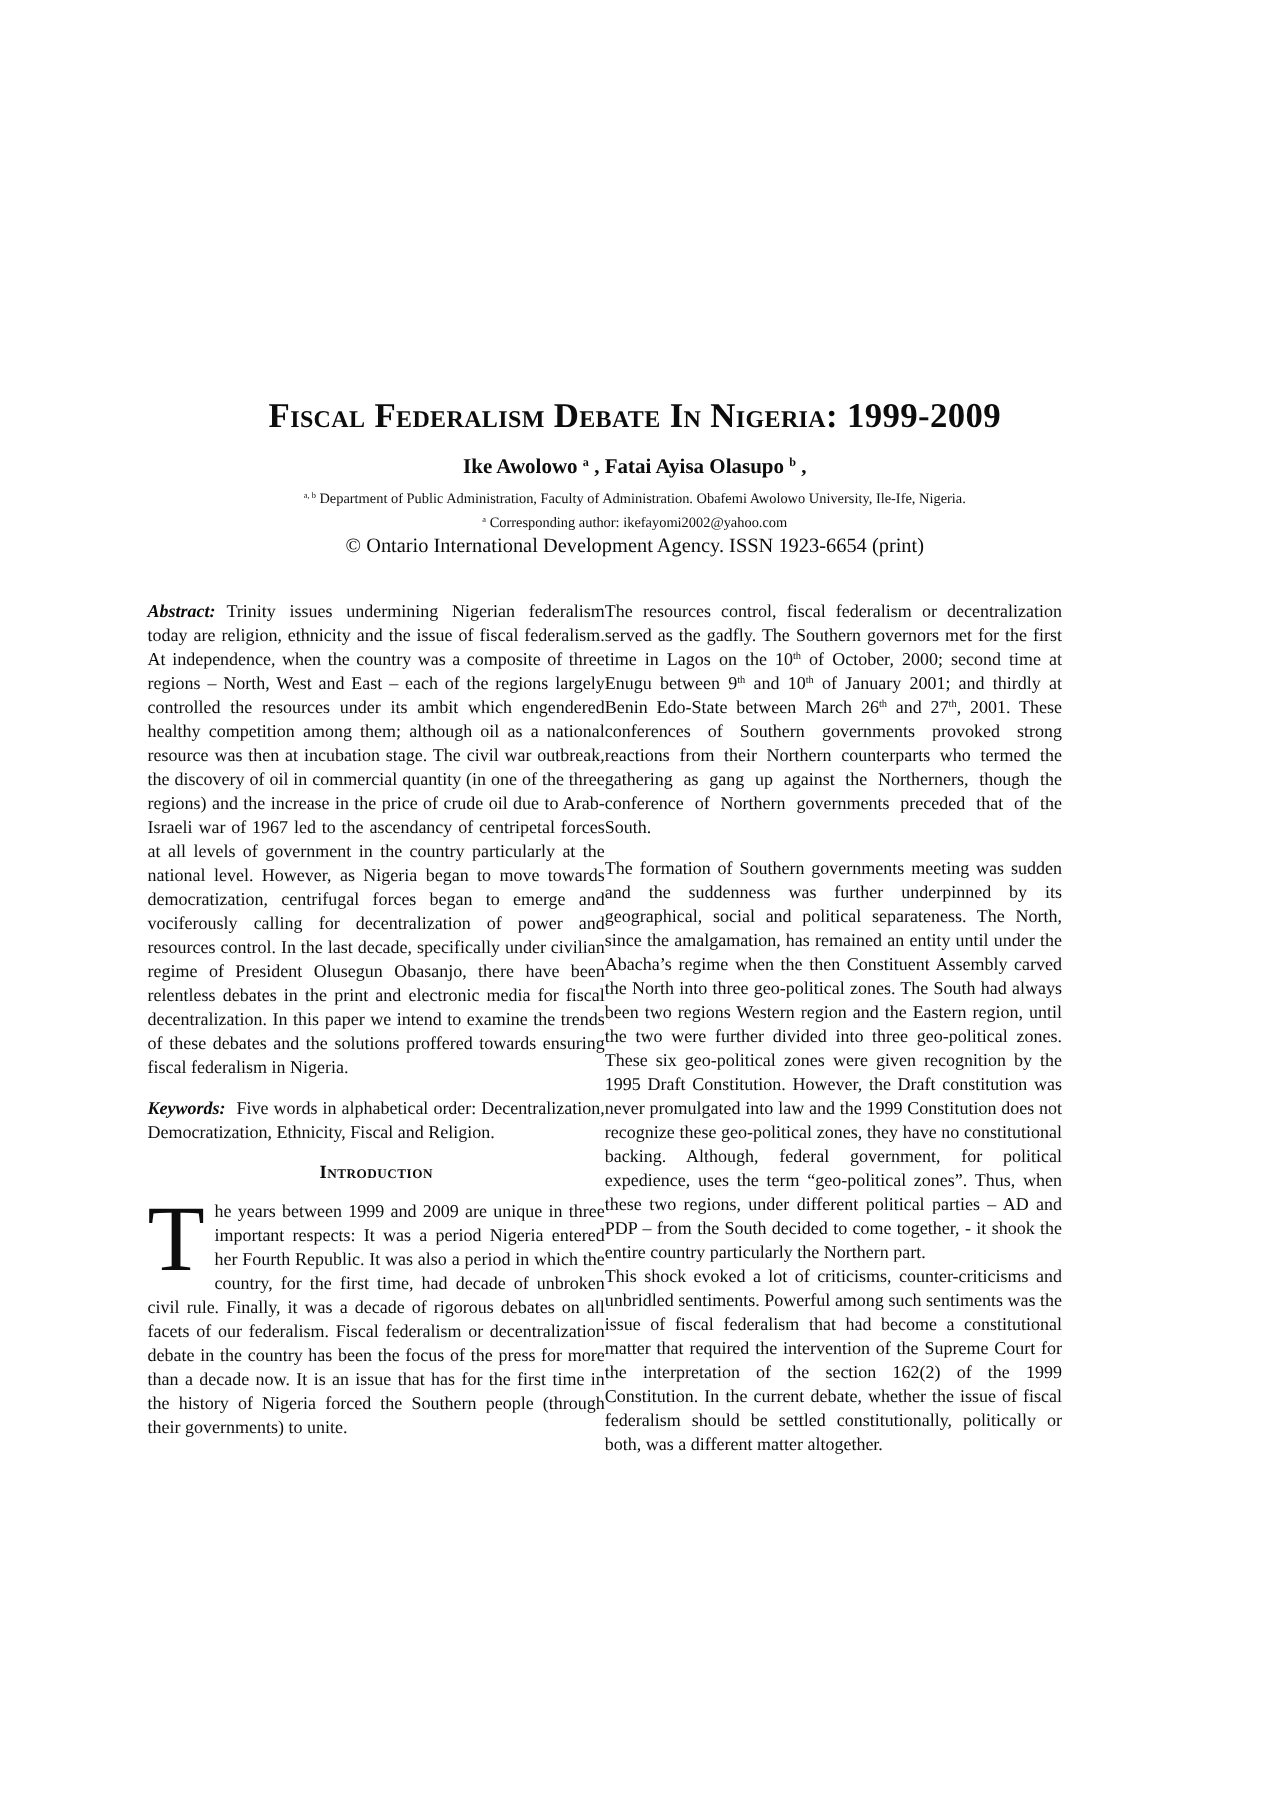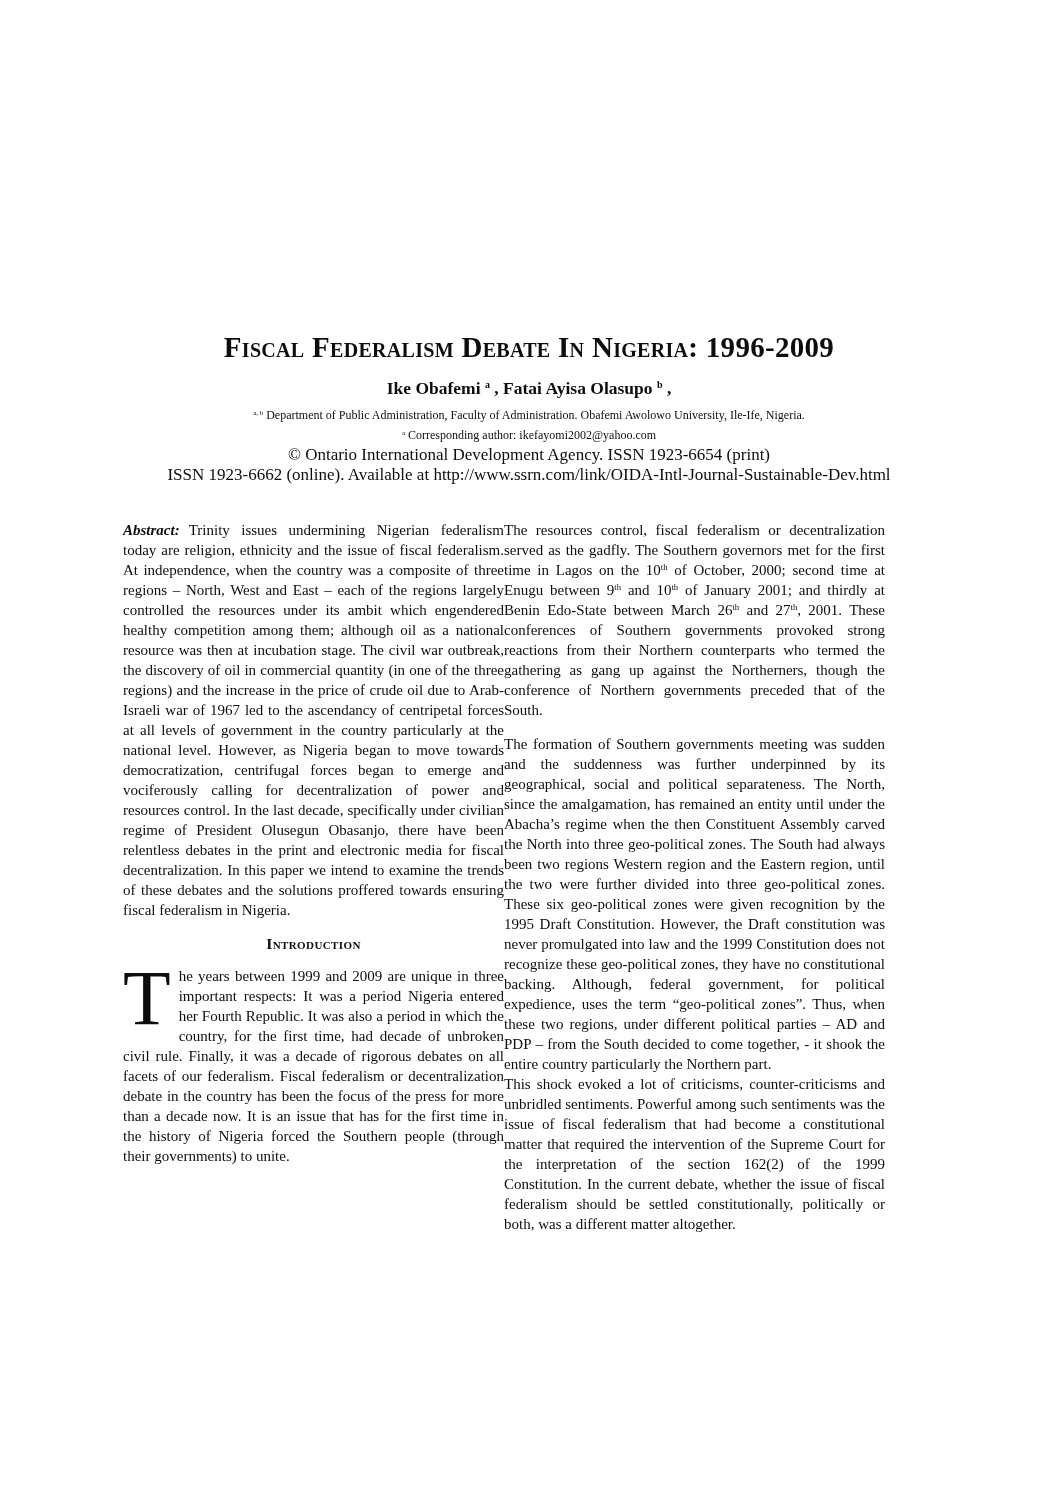--- a/index.html
+++ b/index.html
@@ -79,31 +79,31 @@
     vertical-align: baseline;
     position: relative;
     top: -0.55em;
   }
 </style>
 </head>
 <body>
 
 <div class="page">
   <header class="head">
-    <h1 class="title">Fiscal Federalism Debate In Nigeria: 1996-2009</h1>
-    <p class="authors"><span>Ike Obafemi </span><sup>a</sup><span> , Fatai Ayisa Olasupo </span><sup>b</sup><span> ,</span></p>
+    <h1 class="title">Fiscal Federalism Debate In Nigeria: 1999-2009</h1>
+    <p class="authors"><span>Ike Awolowo </span><sup>a</sup><span> , Fatai Ayisa Olasupo </span><sup>b</sup><span> ,</span></p>
     <p class="affil"><sup>a, b</sup><span> Department of Public Administration, Faculty of Administration. Obafemi Awolowo University, Ile-Ife, Nigeria.</span></p>
     <p class="affil corresp"><sup>a</sup><span> Corresponding author: ikefayomi2002@yahoo.com</span></p>
     <p class="copyright">© Ontario International Development Agency. ISSN 1923-6654 (print)</p>
-    <p class="copyright">ISSN 1923-6662 (online). Available at http://www.ssrn.com/link/OIDA-Intl-Journal-Sustainable-Dev.html</p>
   </header>
 
   <main class="columns">
     <section class="col">
       <p class="para"><span class="label">Abstract:</span><span>Trinity issues undermining Nigerian federalism today are religion, ethnicity and the issue of fiscal federalism. At independence, when the country was a composite of three regions – North, West and East – each of the regions largely controlled the resources under its ambit which engendered healthy competition among them; although oil as a national resource was then at incubation stage.  The civil war outbreak, the discovery of oil in commercial quantity (in one of the three regions) and the increase in the price of crude oil due to Arab-Israeli war of 1967 led to the ascendancy of centripetal forces at all levels of government in the country particularly at the national level. However, as Nigeria began to move towards democratization, centrifugal forces began to emerge and vociferously calling for decentralization of power and resources control. In the last decade, specifically under civilian regime of President Olusegun Obasanjo, there have been relentless debates in the print and electronic media for fiscal decentralization. In this paper we intend to examine the trends of these debates and the solutions proffered towards ensuring fiscal federalism in Nigeria.</span></p>
+      <p class="para"><span class="label">Keywords:</span><span>Five words in alphabetical order: Decentralization, Democratization, Ethnicity, Fiscal and Religion.</span></p>
       <h2 class="section-heading">Introduction</h2>
       <p class="para tight"><span class="dropcap">T</span><span>he years between 1999 and 2009 are unique in three important respects:  It was a period Nigeria entered her Fourth Republic.  It was also a period in which the country, for the first time, had decade of unbroken civil rule. Finally, it was a decade of rigorous debates on all facets of our federalism. Fiscal federalism or decentralization debate in the country has been the focus of the press for more than a decade now. It is an issue that has for the first time in the history of Nigeria forced the Southern people (through their governments) to unite.</span></p>
     </section>
 
     <section class="col">
       <p class="para"><span>The resources control, fiscal federalism or decentralization served as the gadfly. The Southern governors met for the first time in Lagos on the 10</span><sup>th</sup><span> of October, 2000; second time at Enugu between 9</span><sup>th</sup><span> and 10</span><sup>th</sup><span> of January 2001; and thirdly at Benin Edo-State between March 26</span><sup>th</sup><span> and 27</span><sup>th</sup><span>, 2001. These conferences of Southern governments provoked strong reactions from their Northern counterparts who termed the gathering as gang up against the Northerners, though the conference of Northern governments preceded that of the South.</span></p>
       <p class="para tight">The formation of Southern governments meeting was sudden and the suddenness was further underpinned by its geographical, social and political separateness. The North, since the amalgamation, has remained an entity until under the Abacha’s regime when the then Constituent Assembly carved the North into three geo-political zones. The South had always been two regions Western region and the Eastern region, until the two were further divided into three geo-political zones. These six geo-political zones were given recognition by the 1995 Draft Constitution. However, the Draft constitution was never promulgated into law and the 1999 Constitution does not recognize these geo-political zones, they have no constitutional backing. Although, federal government, for political expedience, uses the term “geo-political zones”. Thus, when these two regions, under different political parties – AD and PDP – from the South decided to come together, - it shook the entire country particularly the Northern part.</p>
       <p class="para tight">This shock evoked a lot of criticisms, counter-criticisms and unbridled sentiments. Powerful among such sentiments was the issue of fiscal federalism that had become a constitutional matter that required the intervention of the Supreme Court for the interpretation of the section 162(2) of the 1999 Constitution. In the current debate, whether the issue of fiscal federalism should be settled constitutionally, politically or both, was a different matter altogether.</p>
     </section>
   </main>

